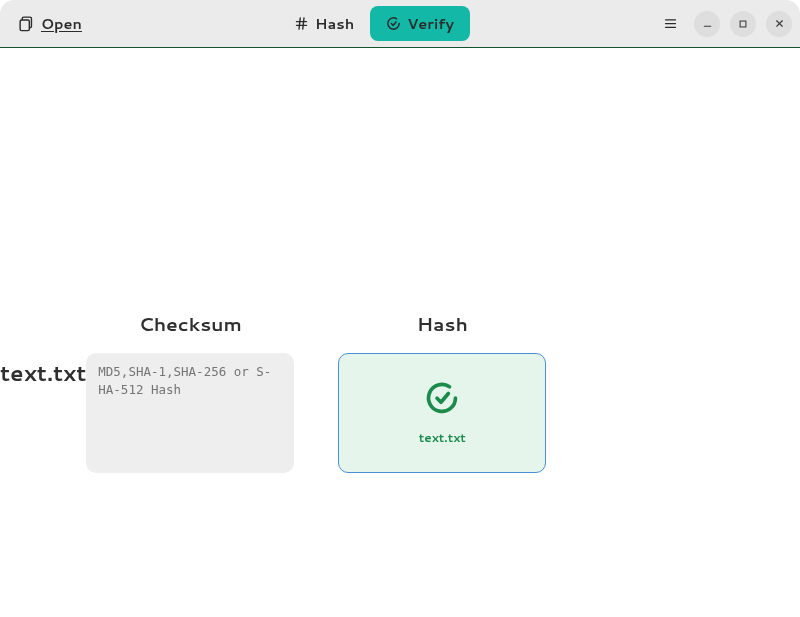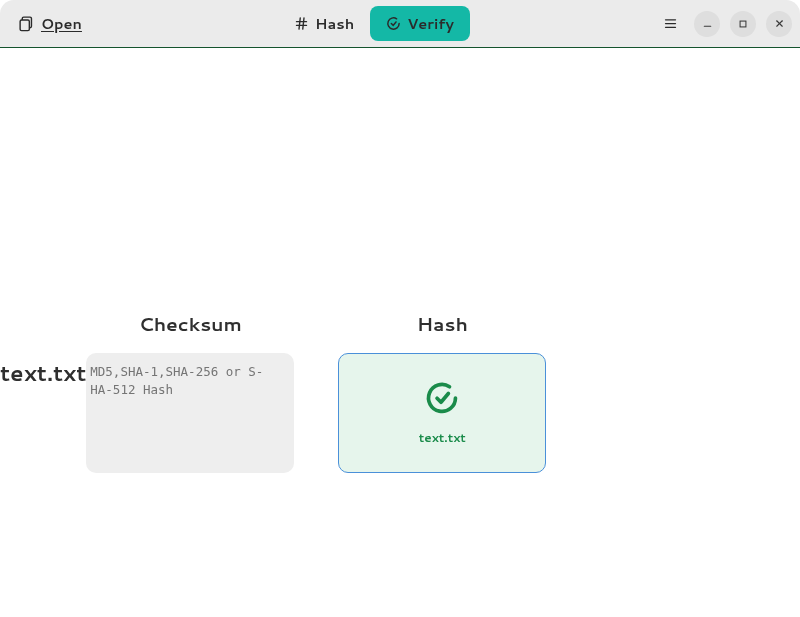--- a/index.html
+++ b/index.html
@@ -53,21 +53,21 @@
   }
   .cols {
     display: flex; gap: 44px;
   }
   .col { display: flex; flex-direction: column; align-items: center; gap: 16px; }
   .col-title { font-size: 19px; font-weight: 800; color: #2f2f2f; }
 
   .checksum-box {
     width: 208px; height: 120px;
     background: #eeeeee; border-radius: 10px;
-    padding: 10px 4px;
+    padding: 10px 12px;
     font-family: "Menlo", "Consolas", monospace;
     font-size: 12.5px; line-height: 1.45;
     color: #9b9b9b;
     border: none; resize: none; outline: none;
   }
 
   .file-box {
     width: 208px; height: 120px;
     background: #e6f5ec;
     border: 1.5px solid #4a90d9;

